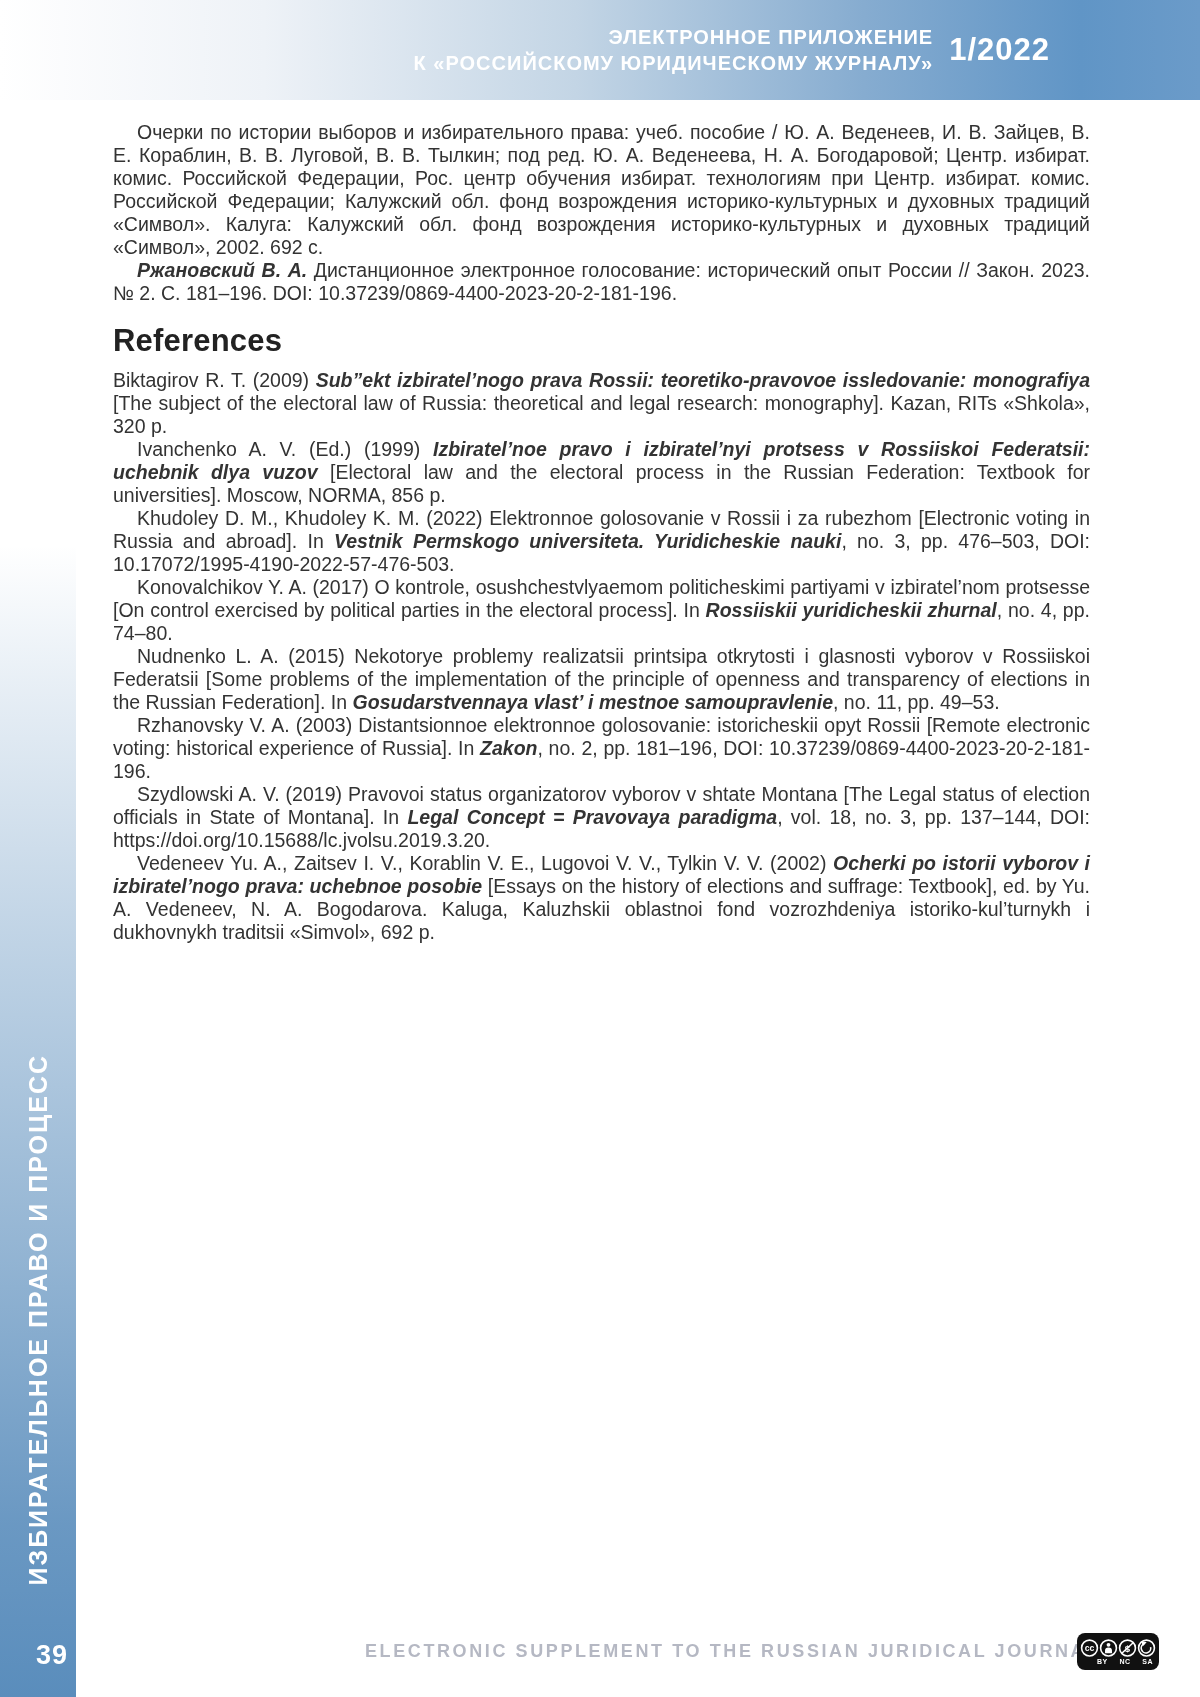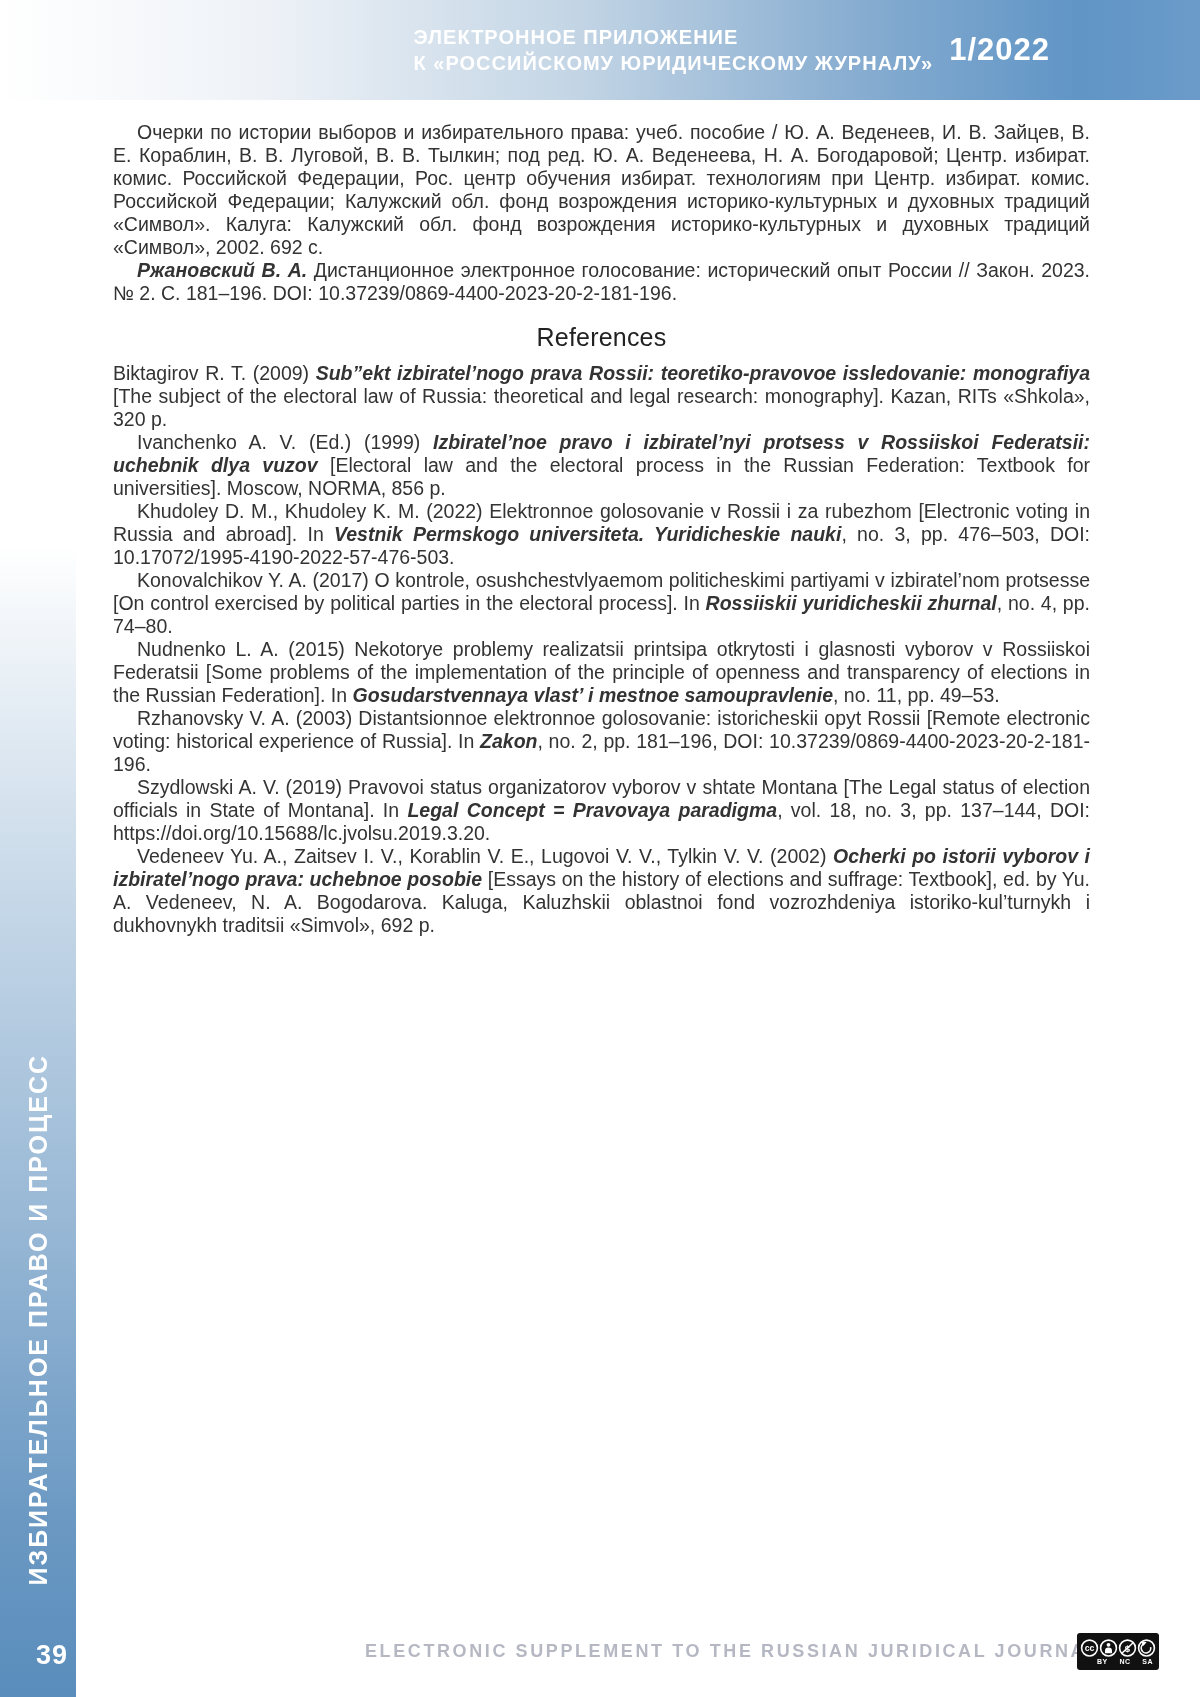--- a/index.html
+++ b/index.html
@@ -9,21 +9,21 @@
     margin:0 auto;overflow:hidden;
   }
   
   .header-band{
     position:absolute;top:0;left:0;width:1200px;height:100px;
     background:linear-gradient(90deg,#ffffff 0%,#eef2f7 22%,#c3d5e5 48%,#86acd0 72%,#6095c6 90%,#6b9bc9 100%);
     display:flex;align-items:center;justify-content:flex-end;
   }
   .header-text-group{display:flex;align-items:center;gap:16px;margin-right:150px;}
   .header-title{
-    color:#fff;font-weight:bold;font-size:20px;line-height:26px;
+    text-align:right;color:#fff;font-weight:bold;font-size:20px;line-height:26px;
     letter-spacing:1px;text-transform:uppercase;white-space:pre-line;
   }
   .header-issue{color:#fff;font-weight:bold;font-size:31px;letter-spacing:1px;}
   
   .sidebar{
     position:absolute;left:0;top:545px;width:76px;height:1152px;
     background:linear-gradient(180deg,rgba(90,141,188,0) 0%,rgba(90,141,188,0.14) 12%,
       rgba(90,141,188,0.38) 34%,rgba(90,141,188,0.66) 62%,rgba(90,141,188,0.9) 85%,#5a8dbc 100%);
   }
   .sidebar-label{
@@ -34,30 +34,30 @@
   .page-number{
     position:absolute;bottom:26px;left:36px;color:#fff;font-weight:bold;
     font-size:27px;letter-spacing:1px;
   }
   
   .content{position:absolute;left:113px;top:121px;width:977px;}
   .ref{margin:0;text-align:justify;text-indent:24px;font-size:19.5px;line-height:23px;color:#333;}
   .ref i{font-style:italic;font-weight:bold;}
   .refs-en .ref:first-child{text-indent:0;}
   .references-heading{
-    font-size:25px;font-weight:normal;color:#222;margin:18px 0 10px 0;letter-spacing:0.2px;text-align:center;
+    font-size:31px;font-weight:bold;color:#222;margin:18px 0 10px 0;letter-spacing:0.2px;
   }
   
   .footer-journal-line{
     position:absolute;top:1641px;left:365px;
     color:#b5b8c3;font-weight:bold;font-size:18px;letter-spacing:2.6px;white-space:nowrap;
   }
   .cc-badge{
     position:absolute;top:1633px;left:1077px;width:82px;height:37px;
-    background:#111;border-radius:3px;display:flex;flex-direction:column;
+    background:#111;border-radius:8px;display:flex;flex-direction:column;
     align-items:center;justify-content:center;padding:2px 3px;box-sizing:border-box;
   }
   .cc-icons{display:block;width:76px;height:20px;}
   .cc-labels{
     display:flex;width:56px;justify-content:space-between;margin-left:14px;
     color:#fff;font-size:7px;font-weight:bold;line-height:8px;letter-spacing:0.5px;
   }
 </style>
 </head>
 <body>

